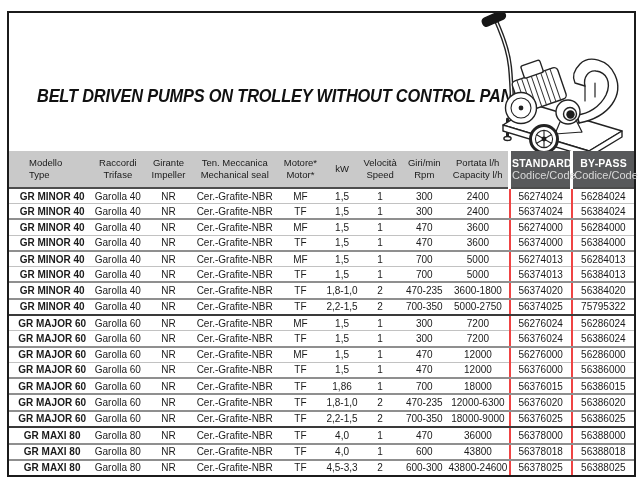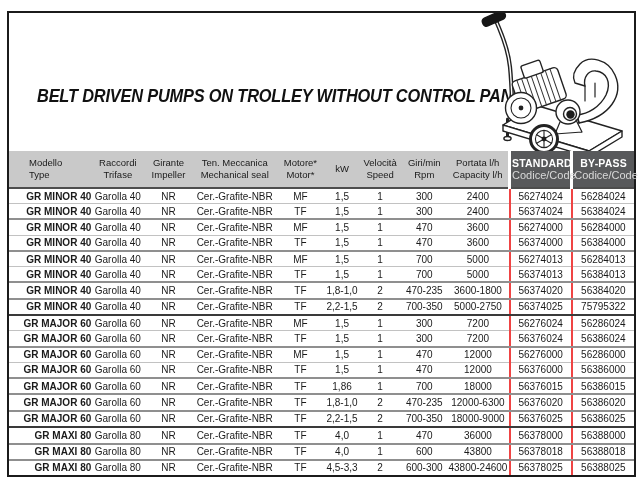--- a/index.html
+++ b/index.html
@@ -30,21 +30,21 @@
   thead th.dark .l1 { font-weight:bold; font-size:10.5px; letter-spacing:0.2px; }
   thead th.dark .l2 { color:#d9d9d9; font-size:11px; }
   thead th .l1, thead th .l2 { display:block; }
 
   tbody td { background:#fff; font-size:10px; text-align:center; vertical-align:middle;
     white-space:nowrap; overflow:hidden; padding:0 1px;
     border-bottom:2px solid #8f8f8f; }
   tbody tr.thin td { border-bottom:1px solid #c2c2c2; }
   tbody tr.group-end td { border-bottom:2px solid #3a3a3a; }
   tbody tr:last-child td { border-bottom:none; }
-  tbody td.model { text-align:right; padding-left:4px; font-weight:bold; font-size:10px; }
+  tbody td.model { text-align:center; padding-left:4px; font-weight:bold; font-size:10px; }
   tbody td.code { border-left:2px solid #ef4444; }
 
   .footnote { position:absolute; left:10px; top:481px; font-size:11px; color:#1a1a1a; }
 </style>
 </head>
 <body>
 
 <div id="page">
   <div class="frame">
 

